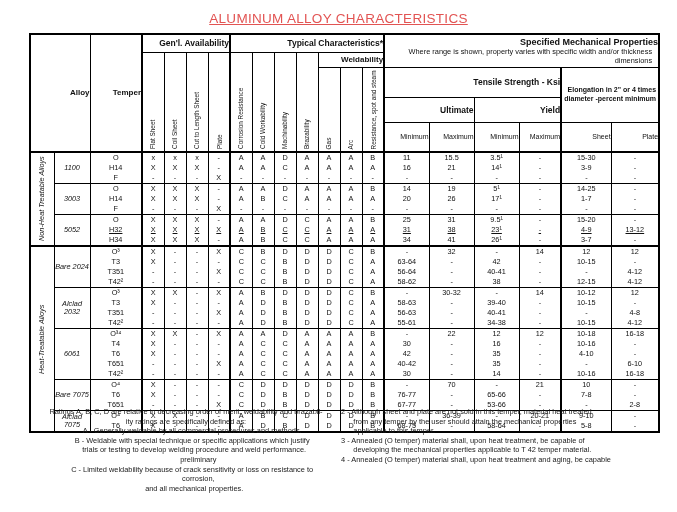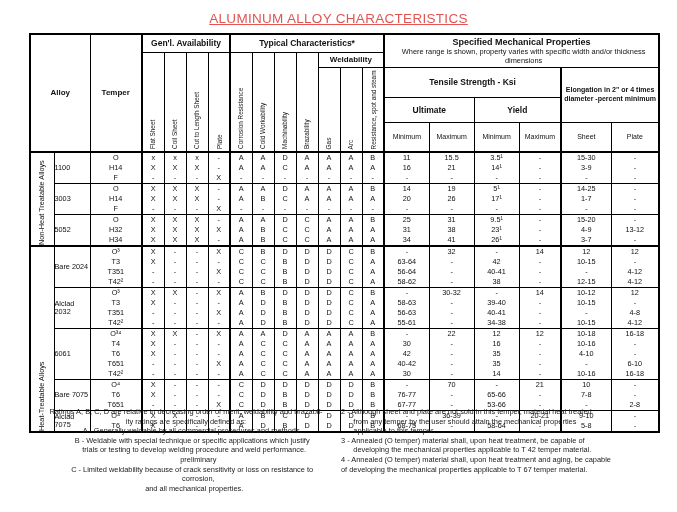--- a/index.html
+++ b/index.html
@@ -12,21 +12,21 @@
     position:absolute;top:11px;left:0;width:100%;text-align:center;
     color:#e25453;font-size:13.5px;letter-spacing:.3px;
     text-decoration:underline;font-weight:normal;
   }
   table.main{
     position:absolute;left:29px;top:33px;
     border-collapse:collapse;table-layout:fixed;width:629px;
     border:2px solid #000;
   }
   th,td{padding:0;margin:0;overflow:hidden;}
-  th{border:1px solid #000;font-weight:bold;font-size:8px;text-align:center;vertical-align:middle;}
+  th{border:1px solid #000;font-weight:bold;font-size:8px;text-align:right;vertical-align:middle;}
   .grp{font-size:8.5px;}
   .br2{border-right-width:2px !important;}
   .hb2{border-bottom-width:2px !important;}
   .vert{
     writing-mode:vertical-rl;transform:rotate(180deg);
     font-weight:normal;font-size:6.4px;line-height:1.15;
     text-align:left;padding:2px 1px;white-space:normal;
   }
   .groupcell{
     writing-mode:vertical-rl;transform:rotate(180deg);
@@ -39,21 +39,21 @@
   .elong{font-weight:bold;font-size:7px;line-height:1.2;padding:0 2px;}
   .uy{font-size:8.5px;}
   tr.hr5 th{font-weight:normal;font-size:7px;border-bottom-width:2px;}
   td.d{
     border:0 solid #000;border-right-width:1px;
     text-align:center;vertical-align:middle;
     font-size:7.3px;height:10px;line-height:10px;white-space:nowrap;
   }
   td.acell{
     border:0 solid #000;border-right-width:1px;
-    text-align:left;vertical-align:middle;font-size:7.3px;line-height:1.1;
+    text-align:center;vertical-align:middle;font-size:7.3px;line-height:1.1;font-style:italic;
   }
   .bb1{border-bottom-width:1px !important;}
   .bb2{border-bottom-width:2px !important;}
   .footnotes{
     position:absolute;top:407px;font-size:7.4px;line-height:9.6px;color:#1a1a1a;
   }
   .fn-left{left:30px;width:312px;text-align:center;}
   .fn-right{left:341px;width:326px;}
   .fl{white-space:pre-wrap;}
 </style>
@@ -265,21 +265,21 @@
         <td class="d">A</td>
         <td class="d">A</td>
         <td class="d br2">B</td>
         <td class="d">25</td>
         <td class="d">31</td>
         <td class="d">9.5¹</td>
         <td class="d br2">-</td>
         <td class="d">15-20</td>
         <td class="d">-</td>
       </tr>
-      <tr style="height: 10px;">
+      <tr style="height: 10px; text-decoration: underline;">
         <td class="d br2">H32</td>
         <td class="d">X</td>
         <td class="d">X</td>
         <td class="d">X</td>
         <td class="d br2">X</td>
         <td class="d">A</td>
         <td class="d">B</td>
         <td class="d">C</td>
         <td class="d">C</td>
         <td class="d">A</td>
@@ -692,14 +692,13 @@
     <div class="fl">            corrosion,</div>
     <div class="fl">        and all mechanical properties.</div>
   </div>
 <div class="footnotes fn-right">
     <div class="fl">2 - Although sheet and plate are not sold in this temper, material heat treated</div>
     <div class="fl">      from any temper by the user should attain the mechanical properties</div>
     <div class="fl">      applicable to this temper.</div>
     <div class="fl">3 - Annealed (O temper) material shall, upon heat treatment, be capable of</div>
     <div class="fl">      developing the mechanical properties applicable to T 42 temper material.</div>
     <div class="fl">4 - Annealed (O temper) material shall, upon heat treatment and aging, be capable</div>
-    <div class="fl">of developing the mechanical properties applicable to T 67 temper material.</div>
   </div>
 
 </body></html>

